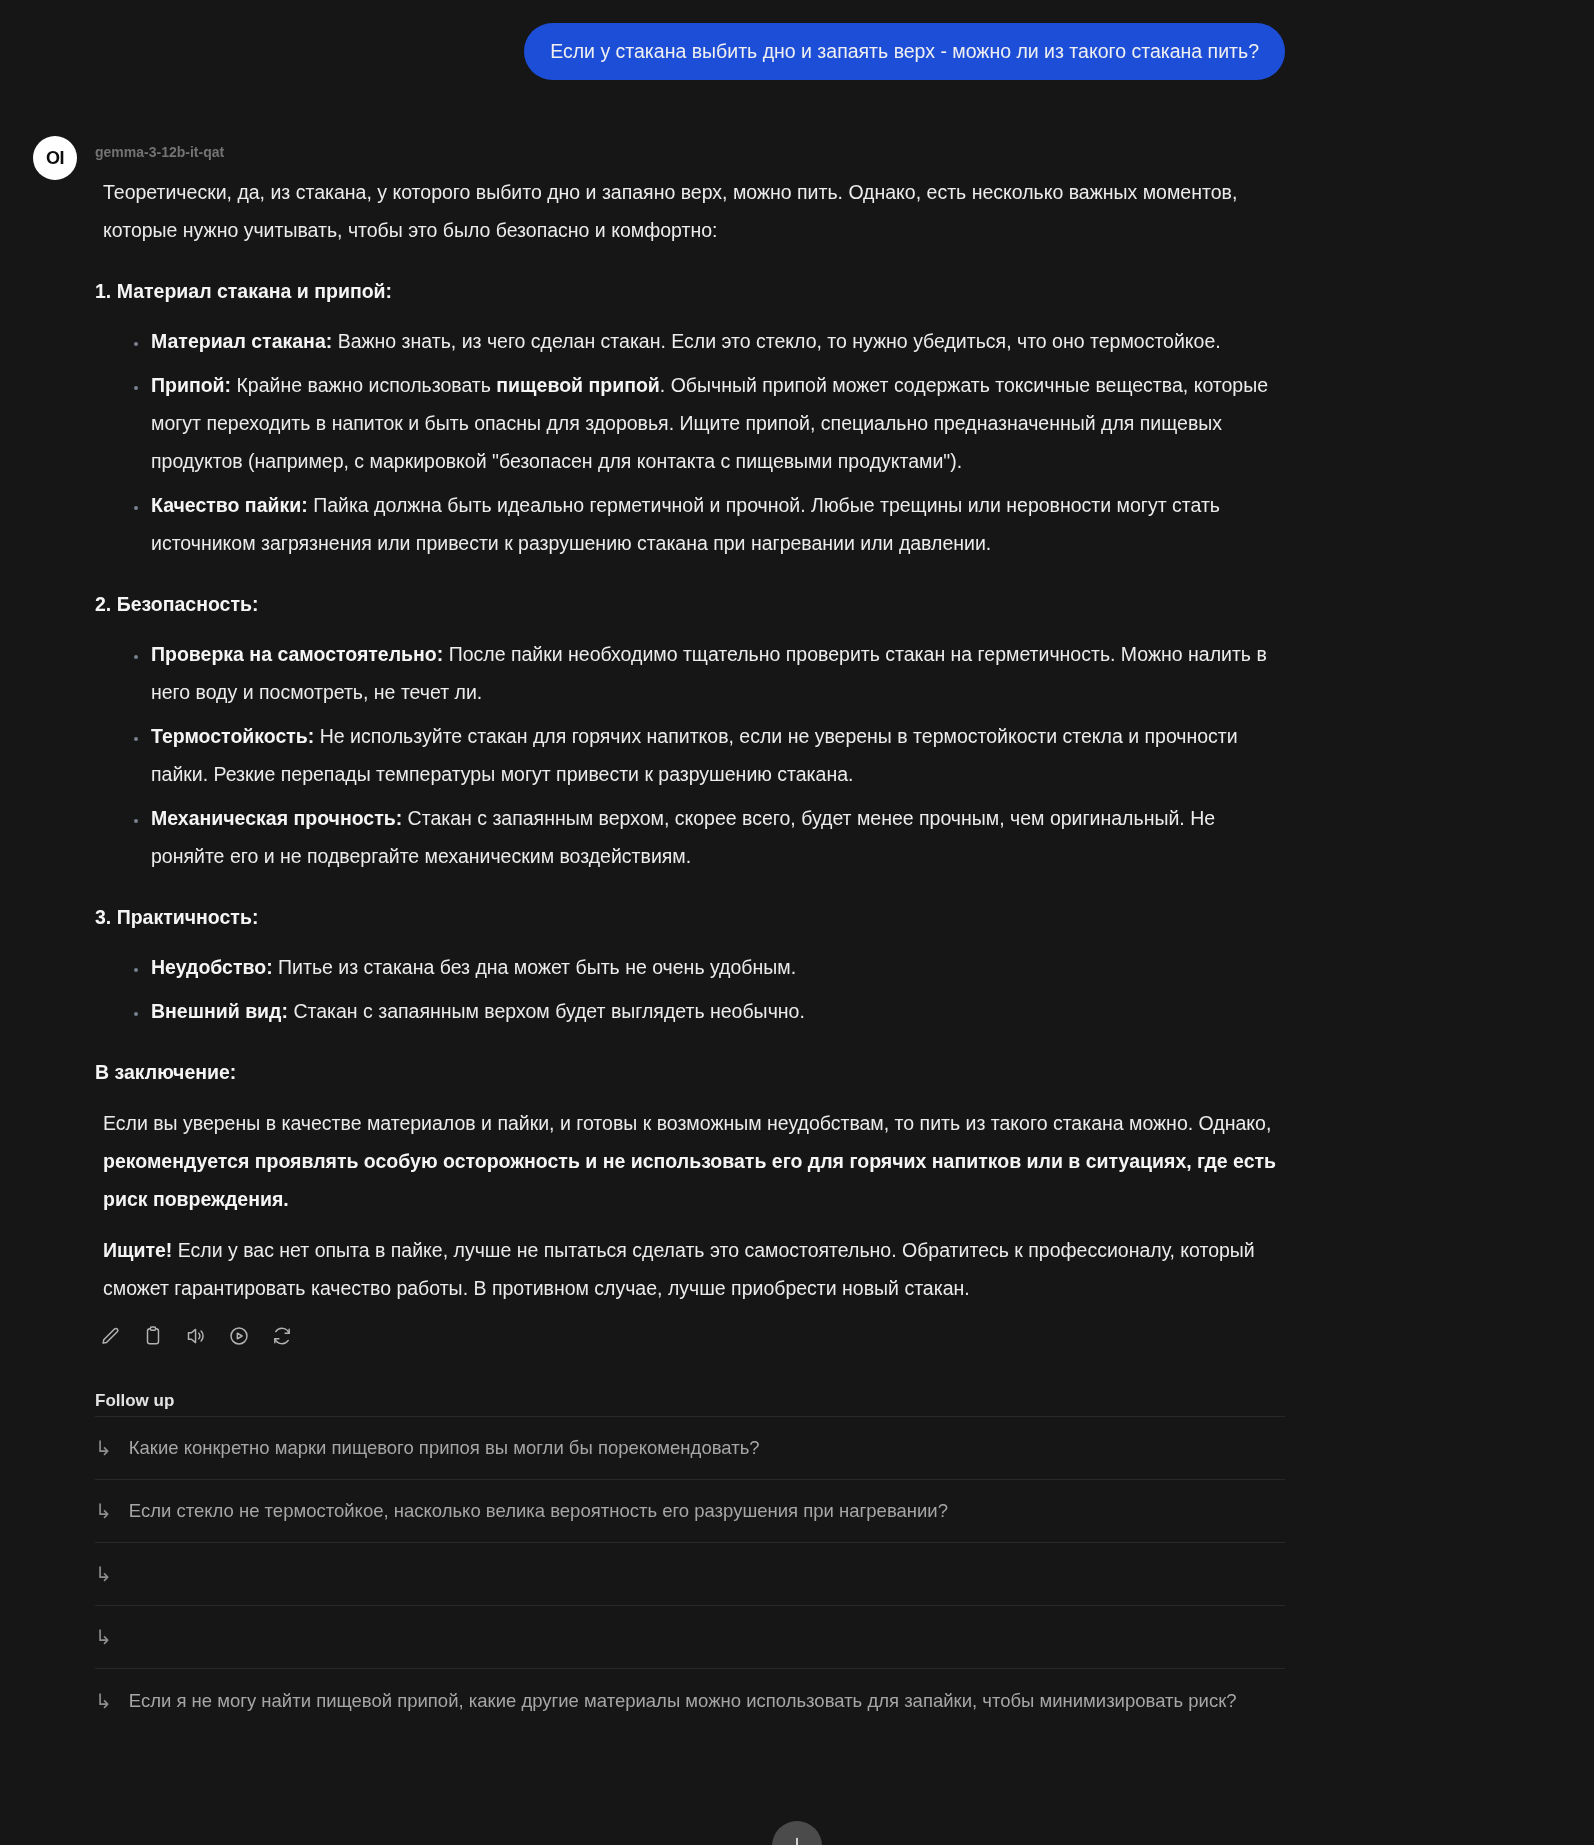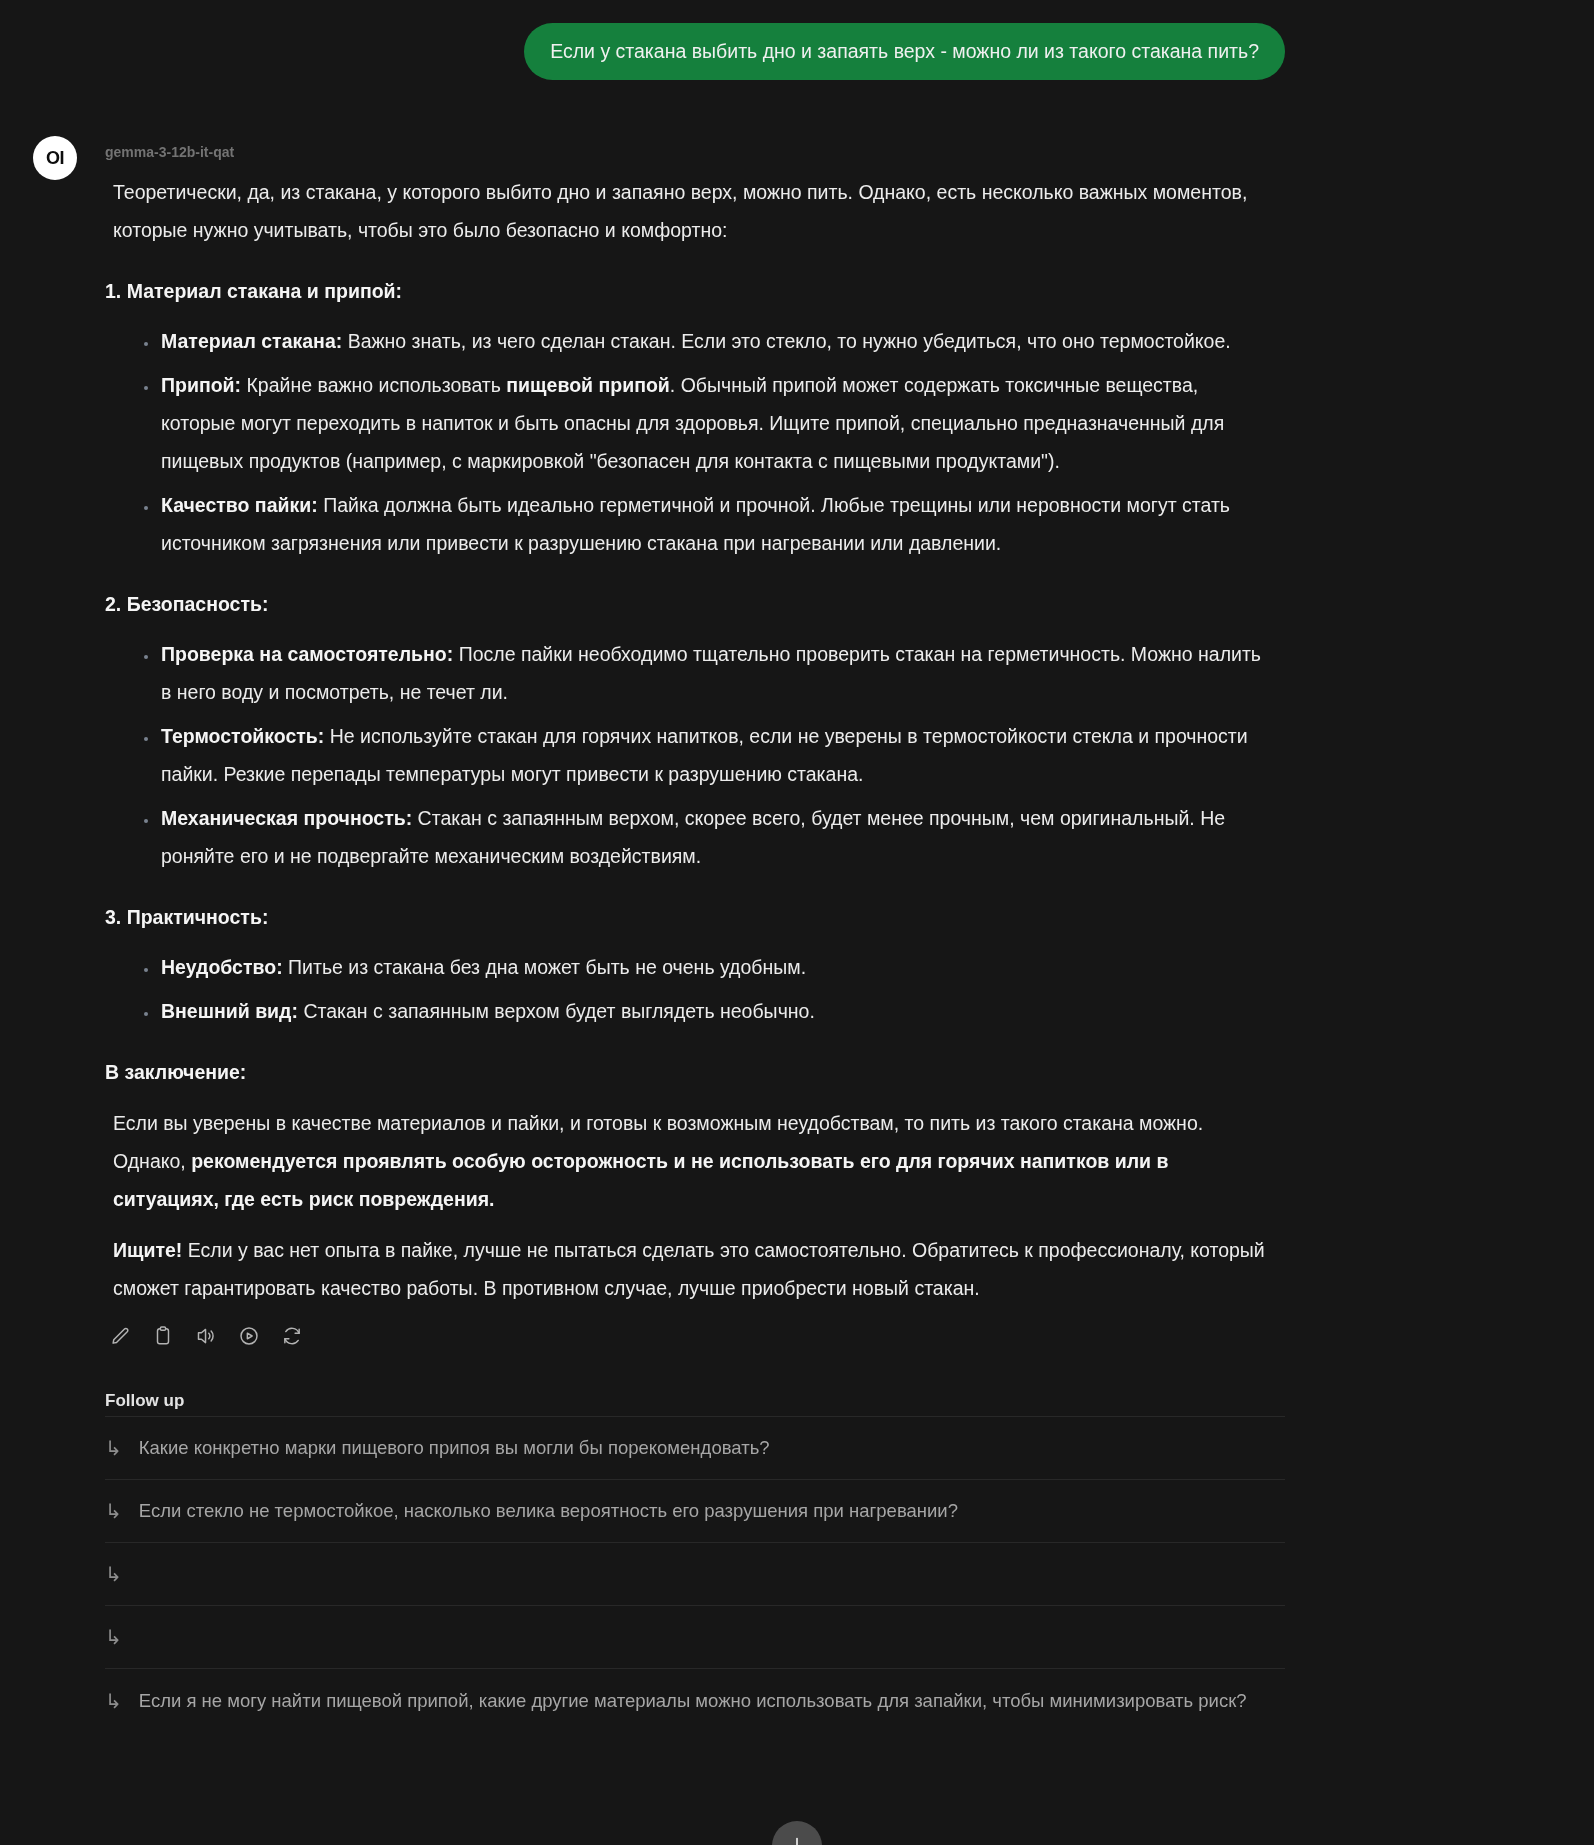--- a/index.html
+++ b/index.html
@@ -10,31 +10,31 @@
     color: #ececec;
     font-family: "Liberation Sans", "DejaVu Sans", sans-serif;
     overflow: hidden;
     position: relative;
   }
   .page { padding: 23px 309px 0 33px; }
 
   
   .user-row { display: flex; justify-content: flex-end; margin-bottom: 56px; }
   .user-bubble {
-    background: #15803d;
+    background: #1d4ed8;
     color: #f0f0f0;
     border-radius: 30px;
     padding: 15px 26px;
     font-size: 19.5px;
     line-height: 27px;
     max-width: 980px;
   }
 
   
-  .assistant-row { display: flex; gap: 28px; align-items: flex-start; }
+  .assistant-row { display: flex; gap: 18px; align-items: flex-start; }
   .avatar {
     flex: 0 0 44px; width: 44px; height: 44px;
     border-radius: 50%;
     background: #ffffff; color: #0d0d0d;
     display: flex; align-items: center; justify-content: center;
     font-weight: 800; font-size: 18px; letter-spacing: -0.5px;
   }
   .assistant-body { flex: 1 1 auto; min-width: 0; }
   .model-name { font-size: 14px; font-weight: 700; color: #737373; padding-top: 8px; }
 

